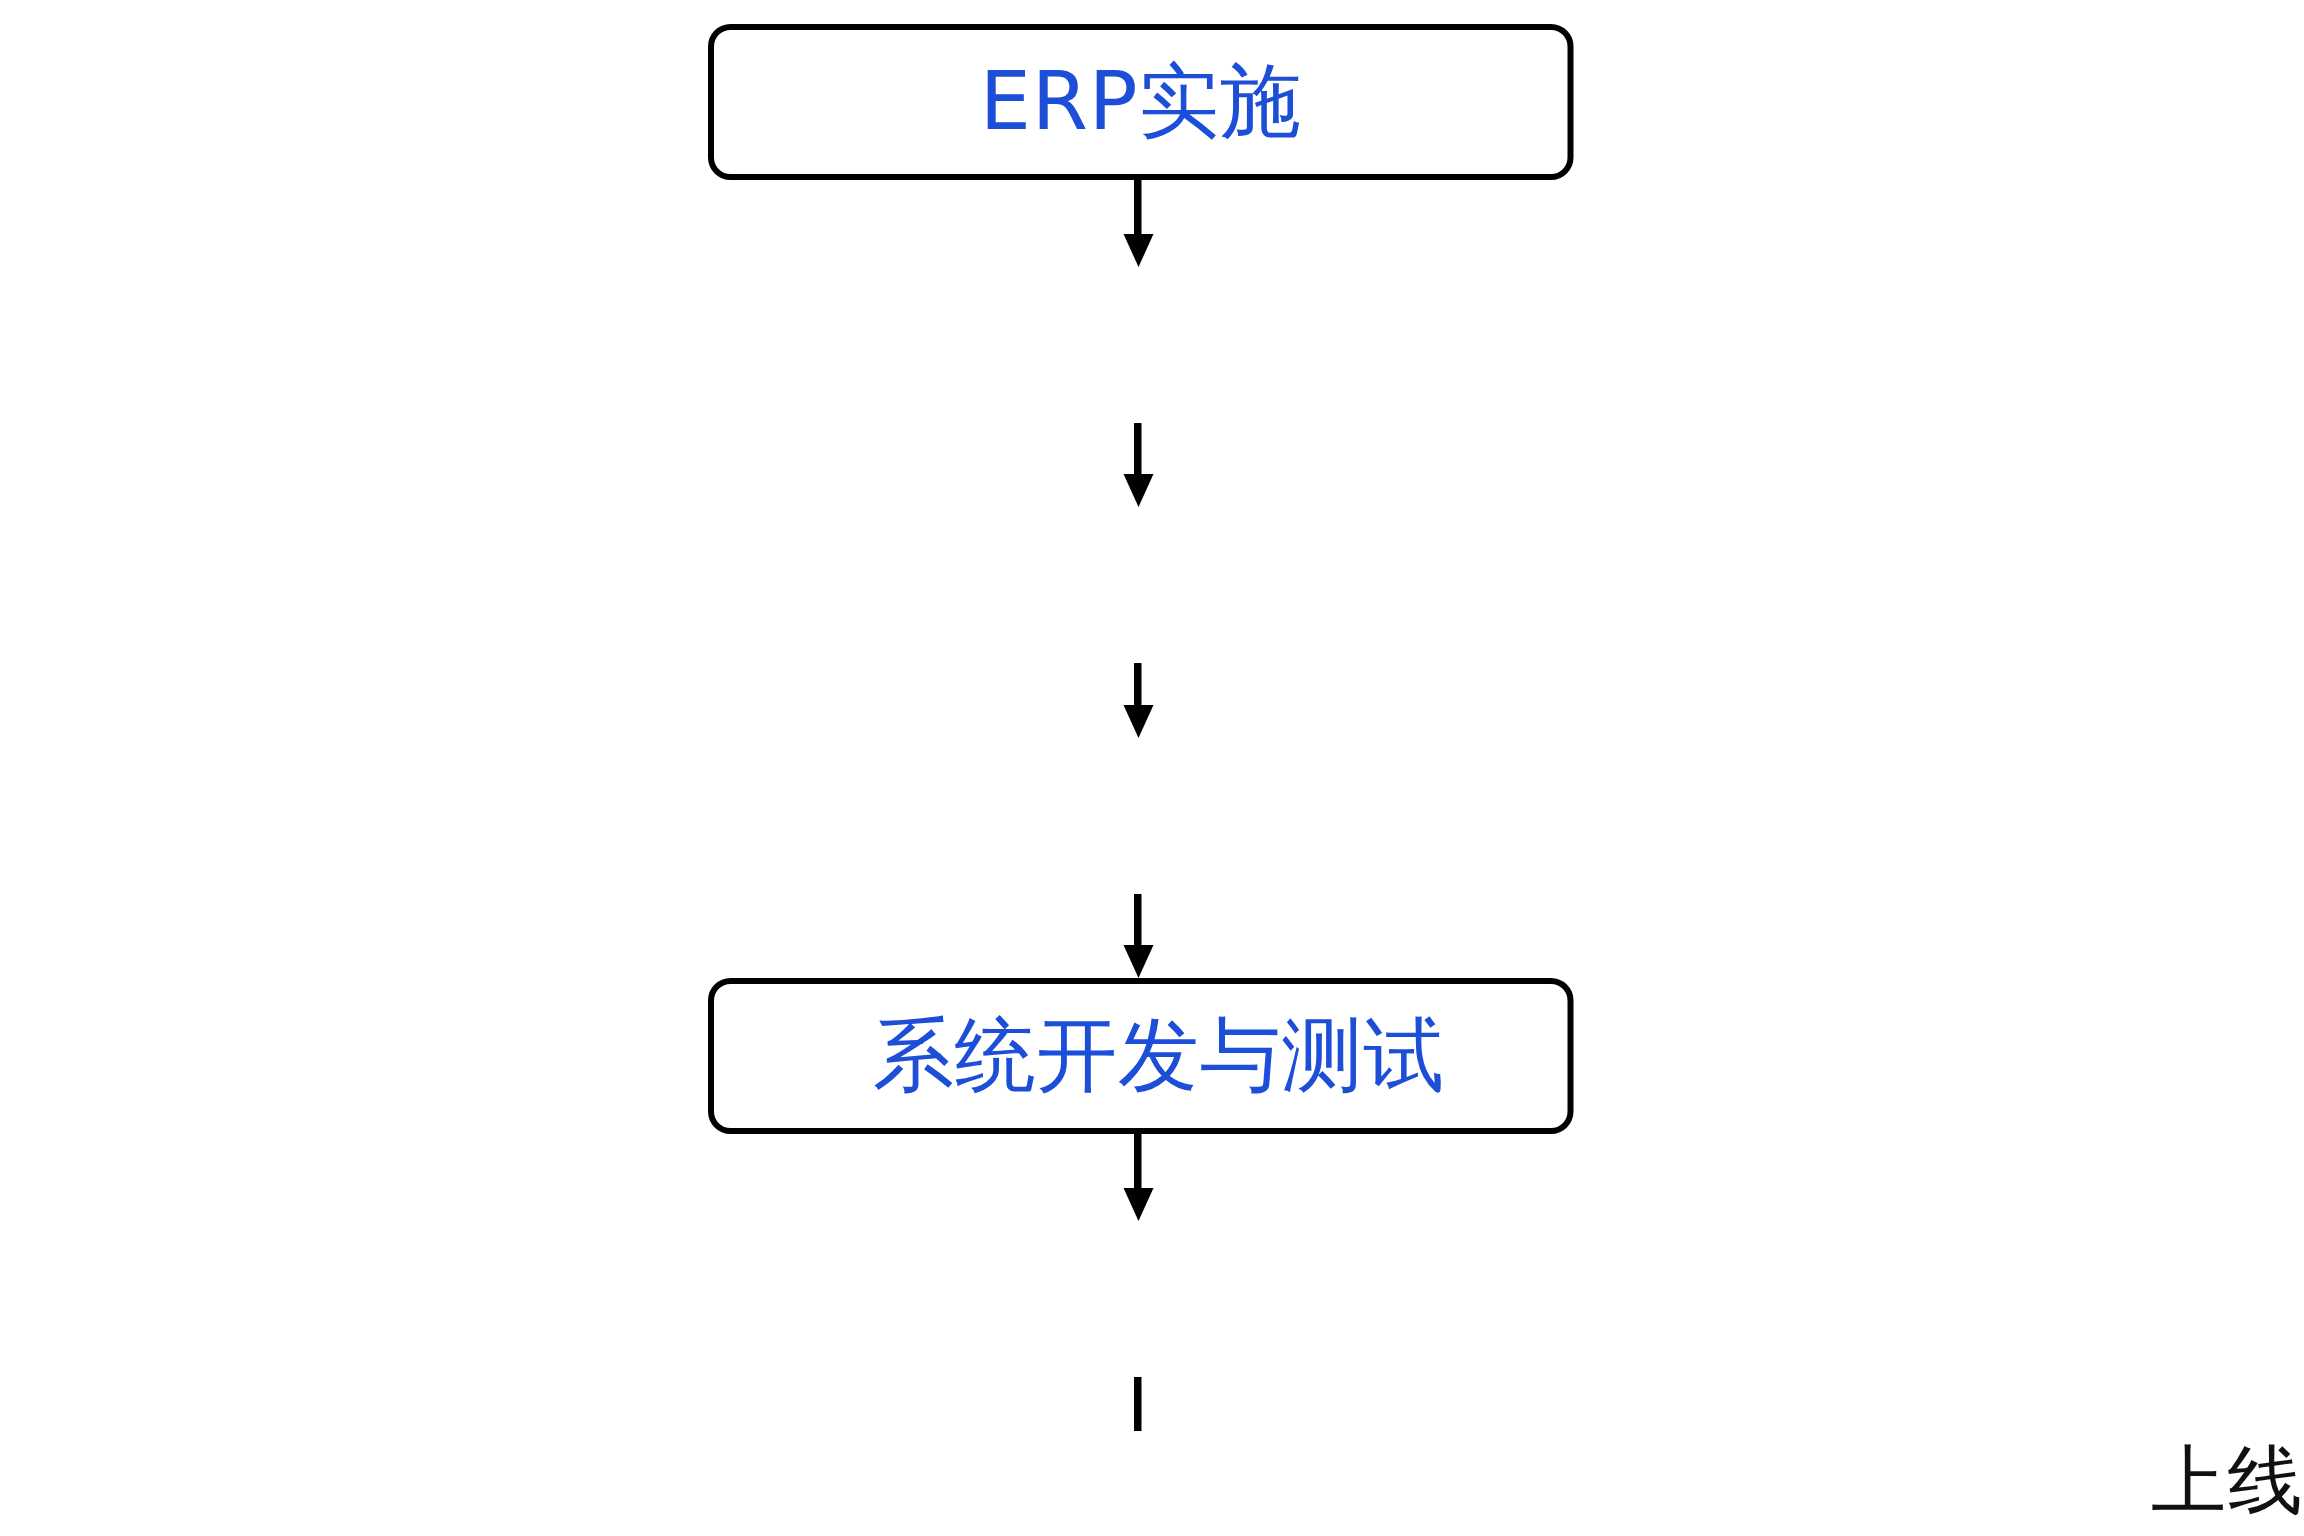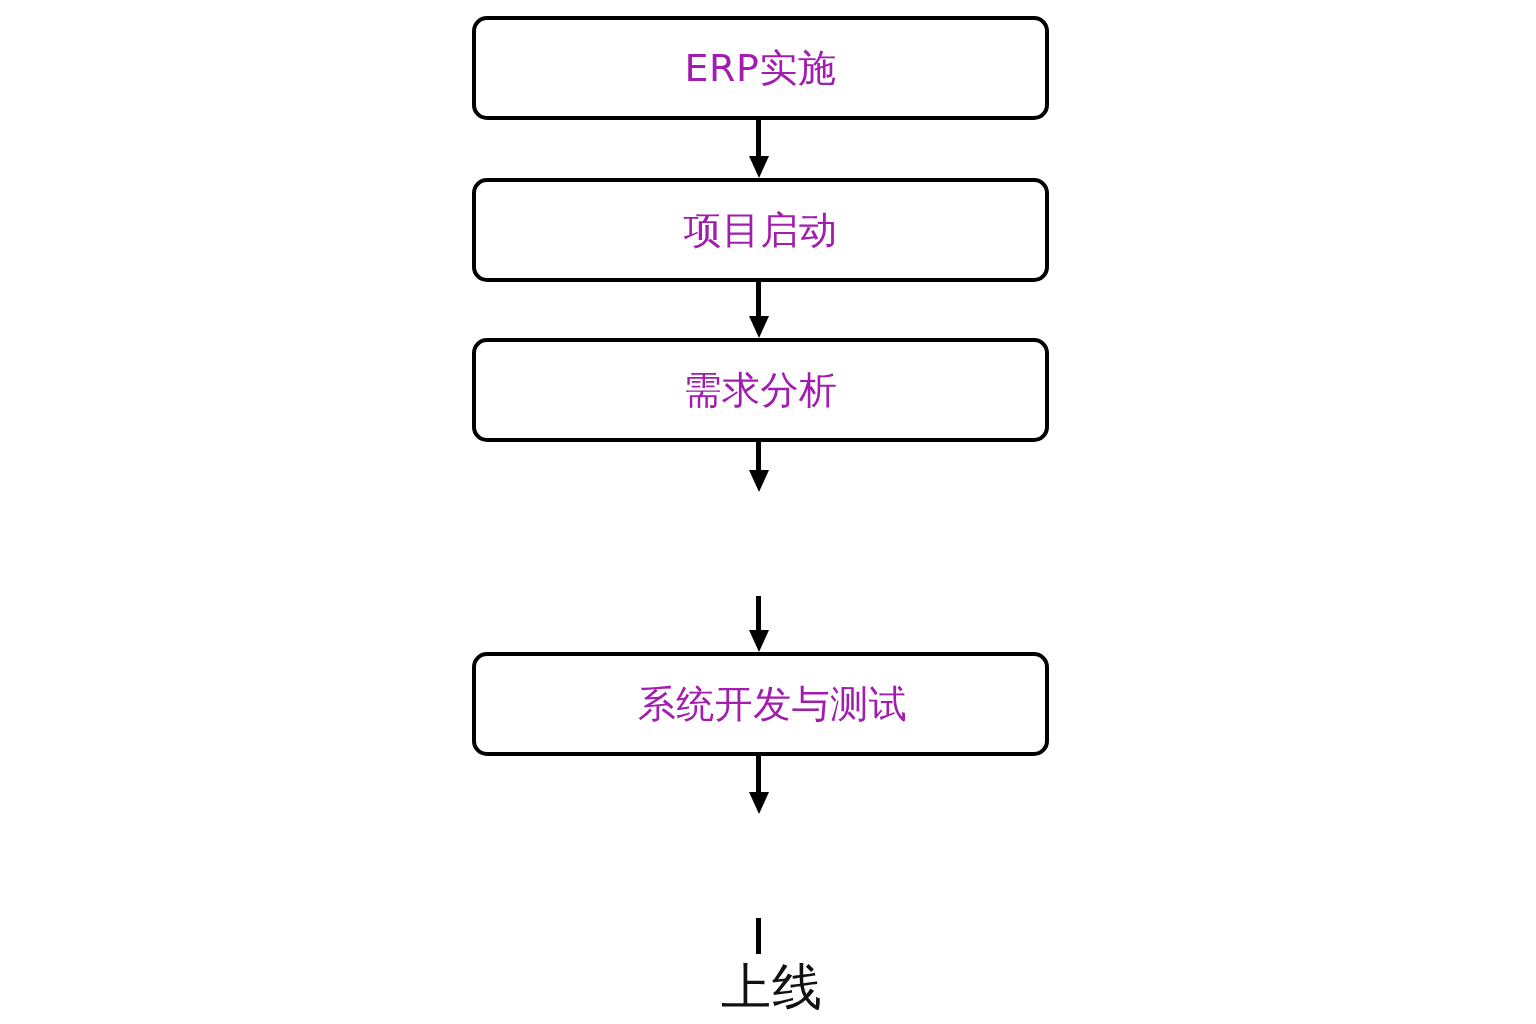--- a/index.html
+++ b/index.html
@@ -33,24 +33,24 @@
     height: 104px;
     box-sizing: border-box;
     border: 4px solid #000000;
     border-radius: 15px;
     background: #ffffff;
     display: flex;
     align-items: center;
     justify-content: center;
   }
   .node-label {
-    font-size: 38px;
+    font-size: 54px;
     line-height: 1;
     font-weight: 400;
-    color: #a21caf;
+    color: #1d4ed8;
     letter-spacing: 0.5px;
     white-space: nowrap;
     text-align: left;
   }
   
   .node-0 { top: 16px; }
   .node-1 { top: 178px; }
   .node-2 { top: 338px; }
   .node-3 { top: 492px; }
   .node-4 { top: 652px; padding-left: 24px; }
@@ -105,21 +105,21 @@
     top: 918px;
     width: 5px;
     height: 36px;
     background: #000000;
   }
   .tail-label {
     position: absolute;
     left: 0;
     top: 962px;
     width: 1536px;
-    text-align: center;
+    text-align: right;
     font-size: 50px;
     line-height: 1;
     color: #111111;
     letter-spacing: 1px;
     padding-left: 8px;
     box-sizing: border-box;
   }
 </style>
 </head>
 <body>
@@ -129,32 +129,26 @@
 
     <div class="node-box node-0">
       <span class="node-label">ERP实施</span>
     </div>
 
     <div class="connector conn-0">
       <div class="shaft"></div>
       <div class="head"></div>
     </div>
 
-    <div class="node-box node-1">
-      <span class="node-label">项目启动</span>
-    </div>
 
     <div class="connector conn-1">
       <div class="shaft"></div>
       <div class="head"></div>
     </div>
 
-    <div class="node-box node-2">
-      <span class="node-label">需求分析</span>
-    </div>
 
     <div class="connector conn-2">
       <div class="shaft"></div>
       <div class="head"></div>
     </div>
 
 
     <div class="connector conn-3">
       <div class="shaft"></div>
       <div class="head"></div>

